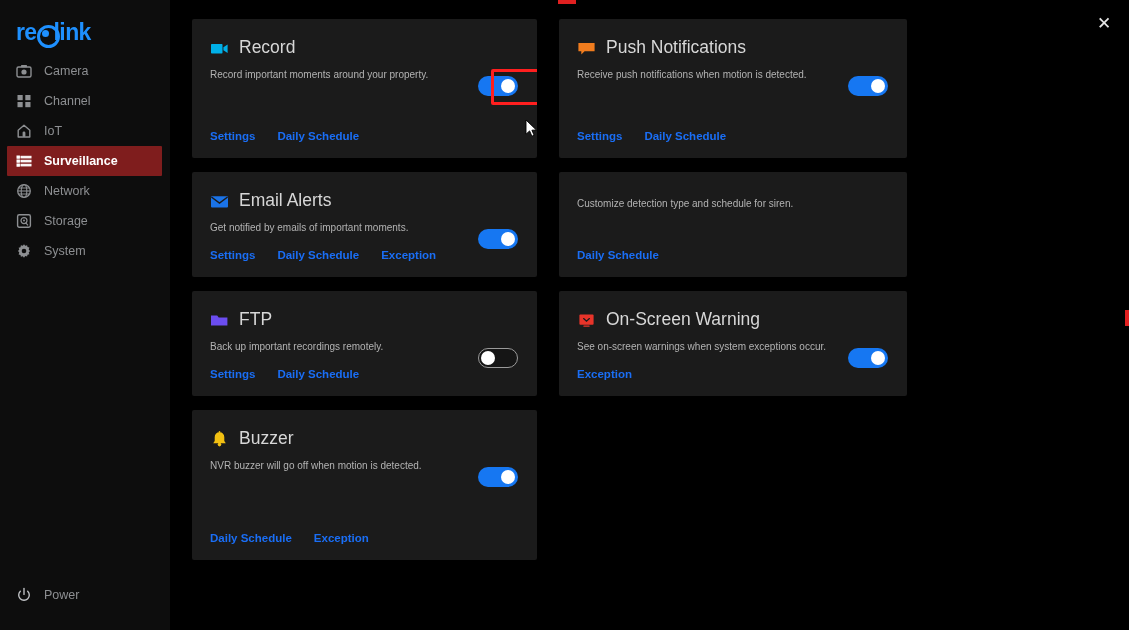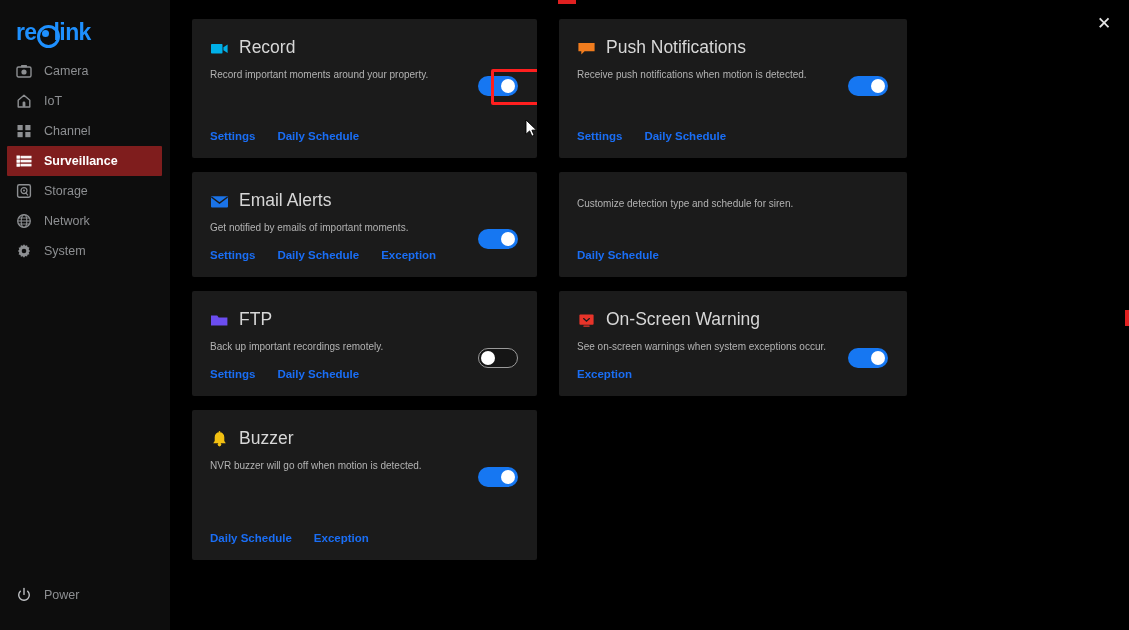--- a/index.html
+++ b/index.html
@@ -250,81 +250,81 @@
             <circle cx="8" cy="9" r="2.6" fill="#8d8f92"></circle>
             <rect x="5" y="2" width="6" height="2.2" rx="0.6" fill="#8d8f92"></rect>
           </svg>
         </span>
         <span class="nav-label">Camera</span>
       </div>
 
       <div class="nav-item">
         <span class="nav-ico">
           <svg width="16" height="16" viewBox="0 0 16 16">
-            <path d="M2.2 7.2 L8 2.2 L13.8 7.2 L13.8 14 L2.2 14 Z" fill="none" stroke="#8d8f92" stroke-width="1.4" stroke-linejoin="round"></path>
-            <rect x="6.6" y="8.4" width="2.8" height="5.6" rx="1.3" fill="#8d8f92"></rect>
-          </svg>
-        </span>
-        <span class="nav-label">IoT</span>
-      </div>
-
-      <div class="nav-item">
-        <span class="nav-ico">
-          <svg width="16" height="16" viewBox="0 0 16 16">
             <rect x="1.5" y="2" width="5.2" height="5.2" fill="#8d8f92"></rect>
             <rect x="9.3" y="2" width="5.2" height="5.2" fill="#8d8f92"></rect>
             <rect x="1.5" y="9" width="5.2" height="5.2" fill="#8d8f92"></rect>
             <rect x="9.3" y="9" width="5.2" height="5.2" fill="#8d8f92"></rect>
           </svg>
         </span>
         <span class="nav-label">Channel</span>
+      </div>
+
+      <div class="nav-item">
+        <span class="nav-ico">
+          <svg width="16" height="16" viewBox="0 0 16 16">
+            <path d="M2.2 7.2 L8 2.2 L13.8 7.2 L13.8 14 L2.2 14 Z" fill="none" stroke="#8d8f92" stroke-width="1.4" stroke-linejoin="round"></path>
+            <rect x="6.6" y="8.4" width="2.8" height="5.6" rx="1.3" fill="#8d8f92"></rect>
+          </svg>
+        </span>
+        <span class="nav-label">IoT</span>
       </div>
 
       <div class="nav-item active">
         <span class="nav-ico">
           <svg width="16" height="16" viewBox="0 0 16 16">
             <rect x="1" y="3" width="2.4" height="2.2" fill="#ffffff"></rect>
             <rect x="1" y="7" width="2.4" height="2.2" fill="#ffffff"></rect>
             <rect x="1" y="11" width="2.4" height="2.2" fill="#ffffff"></rect>
             <rect x="5" y="3.3" width="10" height="1.6" fill="#ffffff"></rect>
             <rect x="5" y="7.3" width="10" height="1.6" fill="#ffffff"></rect>
             <rect x="5" y="11.3" width="10" height="1.6" fill="#ffffff"></rect>
           </svg>
         </span>
         <span class="nav-label">Surveillance</span>
       </div>
 
       <div class="nav-item">
         <span class="nav-ico">
           <svg width="16" height="16" viewBox="0 0 16 16">
-            <rect x="1.6" y="1.8" width="12.8" height="12.4" rx="1.6" fill="none" stroke="#8d8f92" stroke-width="1.4"></rect>
-            <circle cx="8" cy="7.6" r="3" fill="none" stroke="#8d8f92" stroke-width="1.2"></circle>
-            <circle cx="8" cy="7.6" r="1" fill="#8d8f92"></circle>
-            <line x1="9.6" y1="9.6" x2="12" y2="12.4" stroke="#8d8f92" stroke-width="1.2"></line>
-          </svg>
-        </span>
-        <span class="nav-label">Storage</span>
-      </div>
-
-      <div class="nav-item">
-        <span class="nav-ico">
-          <svg width="16" height="16" viewBox="0 0 16 16">
             <circle cx="8" cy="8" r="6.3" fill="none" stroke="#8d8f92" stroke-width="1.3"></circle>
             <ellipse cx="8" cy="8" rx="2.8" ry="6.3" fill="none" stroke="#8d8f92" stroke-width="1.1"></ellipse>
             <line x1="1.8" y1="8" x2="14.2" y2="8" stroke="#8d8f92" stroke-width="1.1"></line>
             <line x1="2.9" y1="5" x2="13.1" y2="5" stroke="#8d8f92" stroke-width="1"></line>
             <line x1="2.9" y1="11" x2="13.1" y2="11" stroke="#8d8f92" stroke-width="1"></line>
           </svg>
         </span>
         <span class="nav-label">Network</span>
       </div>
 
       <div class="nav-item">
         <span class="nav-ico">
           <svg width="16" height="16" viewBox="0 0 16 16">
+            <rect x="1.6" y="1.8" width="12.8" height="12.4" rx="1.6" fill="none" stroke="#8d8f92" stroke-width="1.4"></rect>
+            <circle cx="8" cy="7.6" r="3" fill="none" stroke="#8d8f92" stroke-width="1.2"></circle>
+            <circle cx="8" cy="7.6" r="1" fill="#8d8f92"></circle>
+            <line x1="9.6" y1="9.6" x2="12" y2="12.4" stroke="#8d8f92" stroke-width="1.2"></line>
+          </svg>
+        </span>
+        <span class="nav-label">Storage</span>
+      </div>
+
+      <div class="nav-item">
+        <span class="nav-ico">
+          <svg width="16" height="16" viewBox="0 0 16 16">
             <path fill="#8d8f92" d="M8 1.2l1.2 1.5 1.9-.5.4 1.9 1.9.5-.7 1.8 1.3 1.5-1.3 1.5.7 1.8-1.9.5-.4 1.9-1.9-.5L8 14.8l-1.2-1.5-1.9.5-.4-1.9-1.9-.5.7-1.8L2 8l1.3-1.5-.7-1.8 1.9-.5.4-1.9 1.9.5z"></path>
             <circle cx="8" cy="8" r="2.3" fill="#0d0d0d"></circle>
           </svg>
         </span>
         <span class="nav-label">System</span>
       </div>
 
     </div>
 
     <div id="powerwrap">

